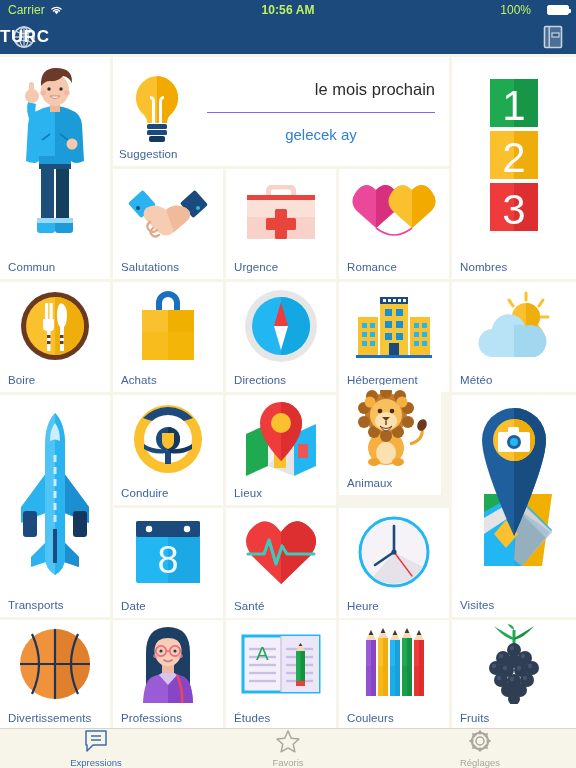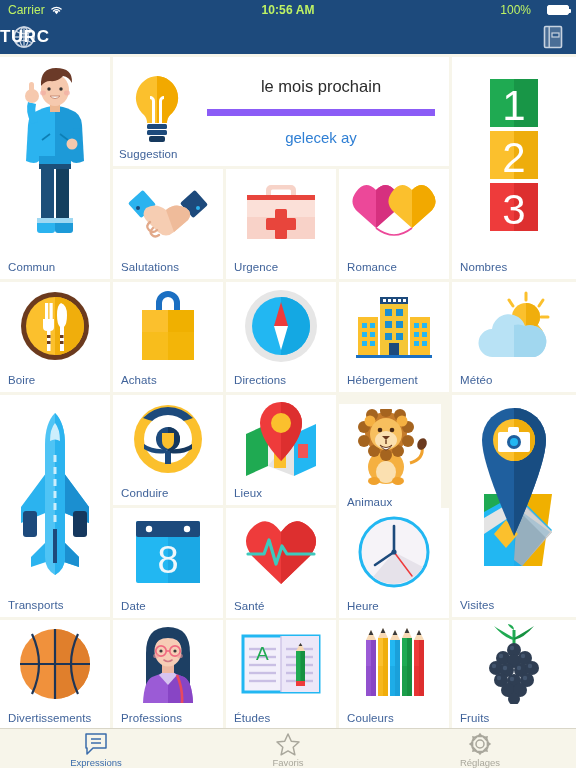--- a/index.html
+++ b/index.html
@@ -80,38 +80,38 @@
   #sug-left {
     width: 88px; position: relative; flex: none;
     display: flex; align-items: center; justify-content: center;
   }
   #sug-left .cell-label { left: 6px; bottom: 6px; }
   #sug-right {
     flex: 1; display: flex; flex-direction: column;
     justify-content: center; padding: 10px 14px 10px 6px;
   }
   #sug-phrase {
-    text-align: center; font-size: 16.5px; color: #2b2b2b;
-    padding-bottom: 13px; border-bottom: 7px solid #8b5cf6;
+    text-align: right; font-size: 16.5px; color: #2b2b2b;
+    padding-bottom: 13px; border-bottom: 1px solid #8b5cf6;
   }
   #sug-trans {
     text-align: center; font-size: 15px; color: #2f7fd4; padding-top: 13px;
   }
 
   
   #tab-bar {
     position: absolute; left: 0; bottom: 0;
     width: 576px; height: 40px;
     background: #f7f5ea;
     border-top: 1px solid #d9d6c8;
     display: flex;
   }
   .tab {
     flex: 1; display: flex; flex-direction: column;
-    align-items: center; justify-content: flex-end; gap: 1px;
+    align-items: center; justify-content: space-between; gap: 1px;
     cursor: pointer; color: #a9a79c;
   }
   .tab.active { color: #3b6cab; }
   .tab-label { font-size: 9.5px; }
 
   svg { display: block; }
 </style>
 </head>
 <body>
 
@@ -452,21 +452,21 @@
         <rect x="58" y="44" width="10" height="14" fill="#ee5555"></rect>
         <rect x="34" y="52" width="12" height="16" fill="#fbc02d"></rect>
         <path d="M41 2 a21 21 0 0 0 -21 21 q0 16 21 38 q21 -22 21 -38 A21 21 0 0 0 41 2 Z" fill="#ee3b3b"></path>
         <path d="M41 2 a21 21 0 0 1 21 21 q0 16 -21 38 Z" fill="#dd2f2f"></path>
         <circle cx="41" cy="23" r="10" fill="#fbc02d"></circle>
       </svg>
     </div>
     <div class="cell-label">Lieux</div>
   </div>
 
-  <div class="cell" style="left:339px; top:350px; width:102px; height:110px;">
+  <div class="cell" style="left:339px; top:331px; width:102px; height:110px;">
     <div class="cell-art">
       <svg width="80" height="78" viewBox="0 0 80 78">
 
         <path d="M60 54 q14 -4 12 -16" fill="none" stroke="#f0a22e" stroke-width="3"></path>
         <ellipse cx="72" cy="35" rx="4.5" ry="6" transform="rotate(25 72 35)" fill="#6b3a1e"></ellipse>
 
         <ellipse cx="36" cy="58" rx="18" ry="17" fill="#f5b041"></ellipse>
         <path d="M36 41 a18 17 0 0 1 0 34 Z" fill="#ecа" opacity="0"></path>
         <ellipse cx="36" cy="63" rx="10" ry="11" fill="#fbe0b0"></ellipse>
         <ellipse cx="24" cy="72" rx="6" ry="4" fill="#f0a22e"></ellipse>

